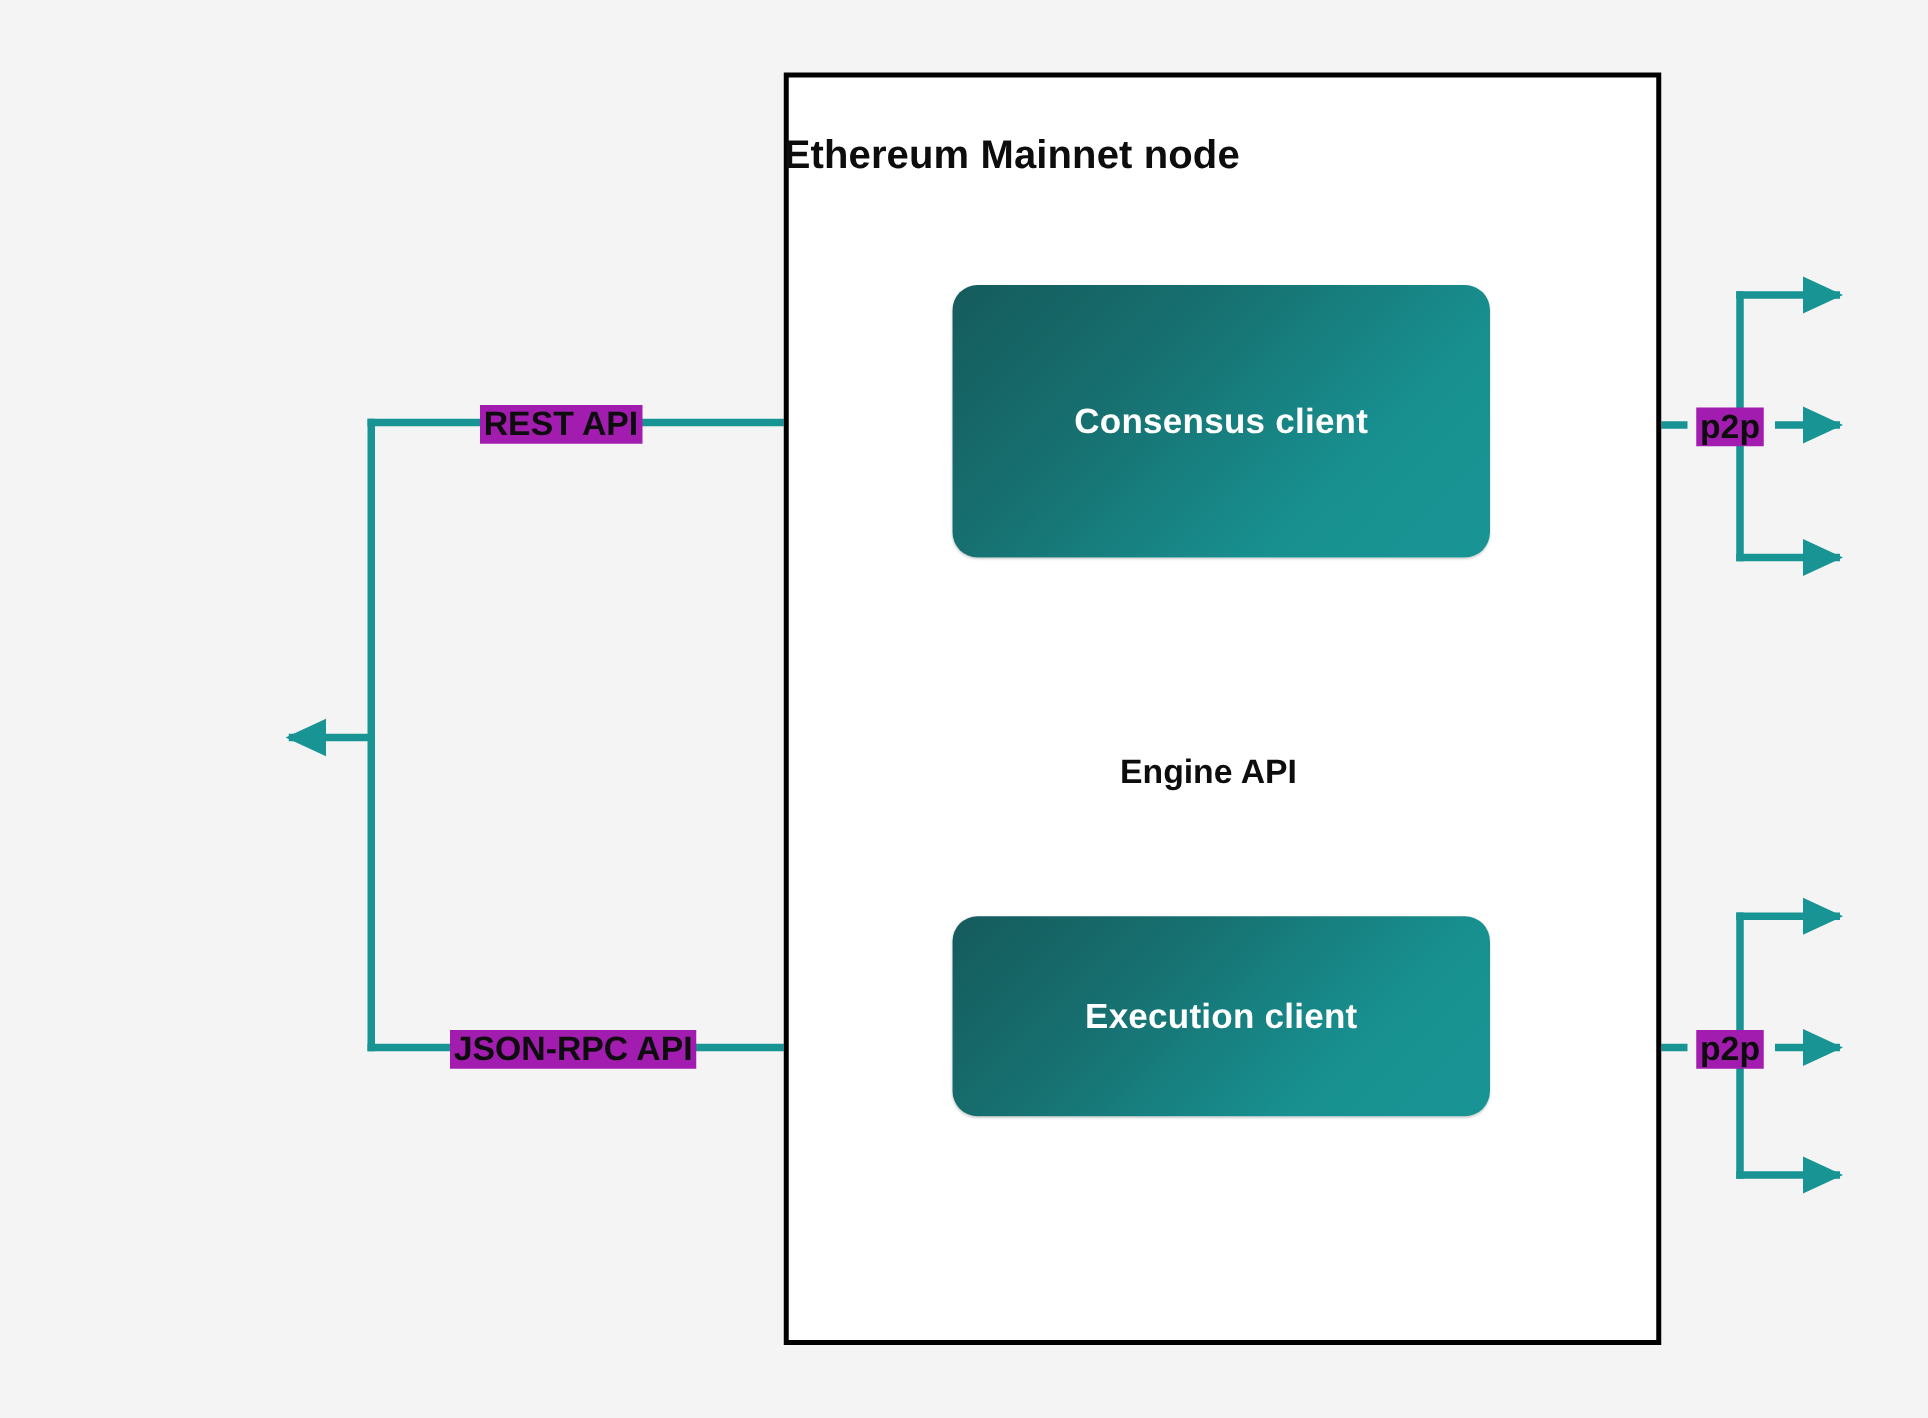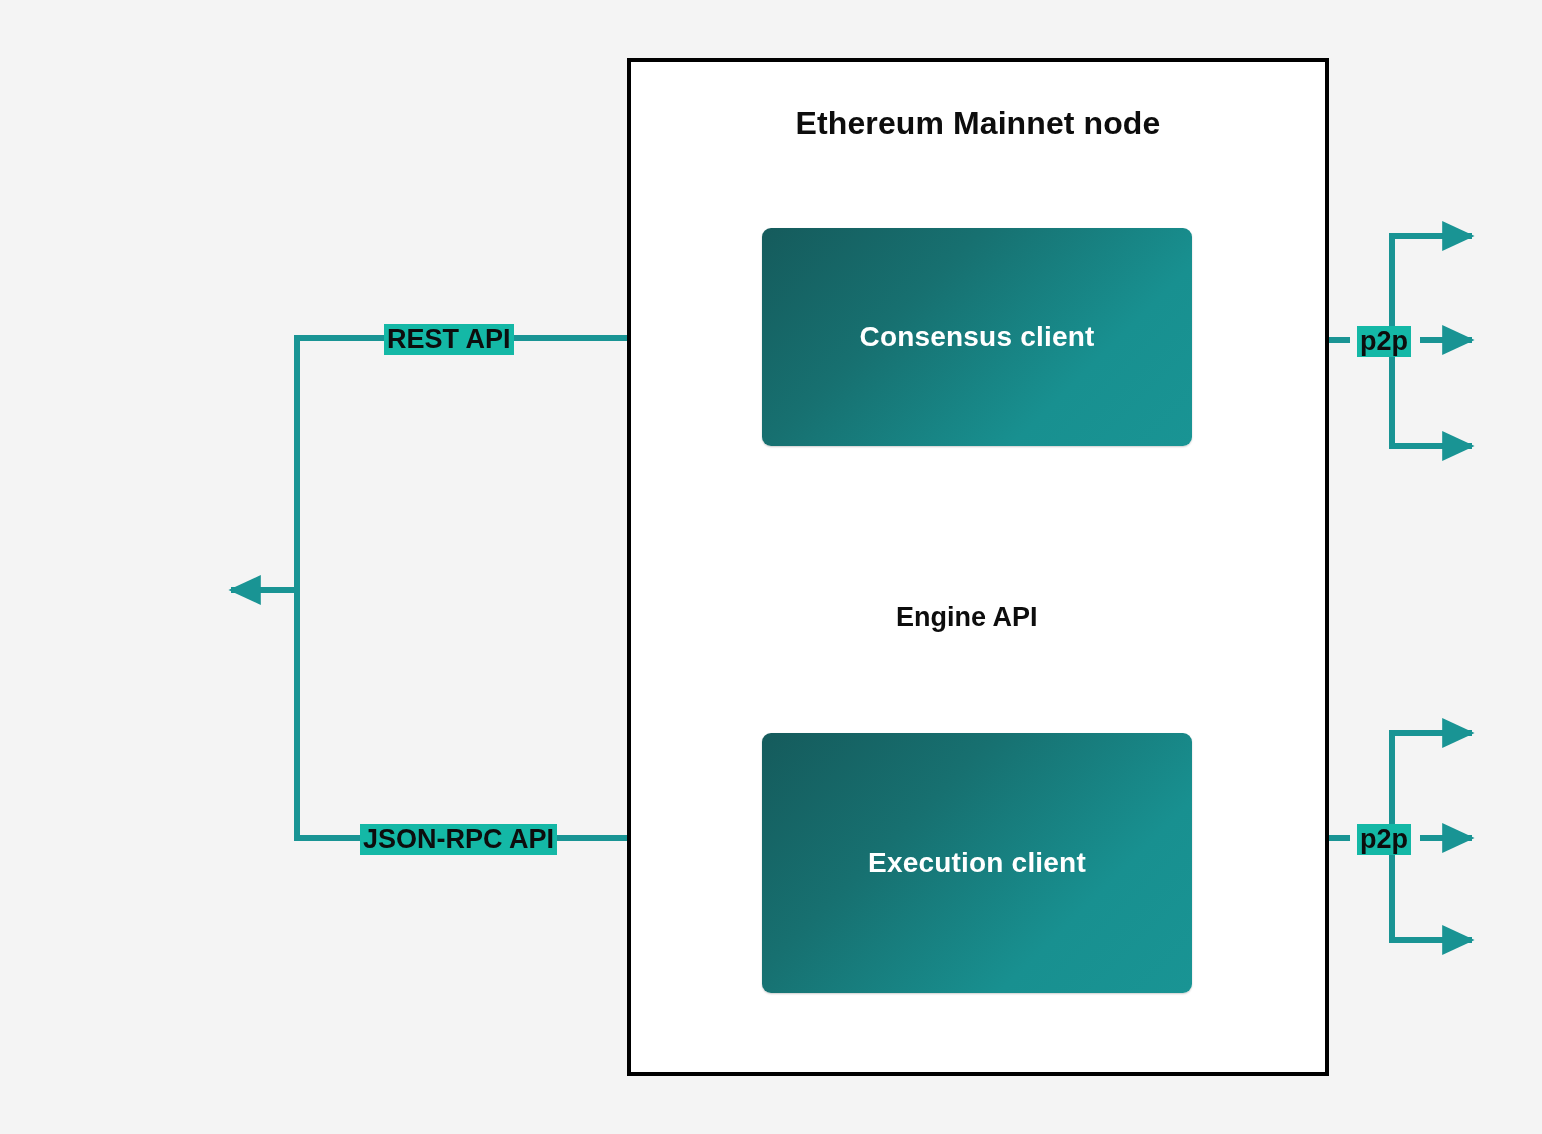--- a/index.html
+++ b/index.html
@@ -33,51 +33,51 @@
     height: 1018px;
     background: #ffffff;
     border: 4px solid #000000;
     box-sizing: border-box;
   }
   .node-title {
     position: absolute;
     left: 627px;
     top: 105px;
     width: 702px;
-    text-align: center;
+    text-align: left;
     font-size: 32px;
     font-weight: bold;
     color: #0d0d0d;
     letter-spacing: 0.1px;
   }
   
   .client-box {
     position: absolute;
-    border-radius: 9px;
+    border-radius: 20px;
     display: flex;
     align-items: center;
     justify-content: center;
     color: #ffffff;
     font-size: 28px;
     font-weight: bold;
     letter-spacing: 0.2px;
     background: linear-gradient(135deg, #155b5c 0%, #177070 34%, #189090 72%, #199494 100%);
     box-shadow: 0 1px 2px rgba(0,0,0,0.20);
   }
   #consensus-box {
     left: 762px;
     top: 228px;
     width: 430px;
     height: 218px;
   }
   #execution-box {
     left: 762px;
     top: 733px;
     width: 430px;
-    height: 260px;
+    height: 160px;
   }
   
   #user-box {
     position: absolute;
     left: 52px;
     top: 533px;
     width: 172px;
     height: 113px;
     border-radius: 9px;
     display: flex;
@@ -88,21 +88,21 @@
     font-weight: bold;
     background: linear-gradient(135deg, #2e2e2e 0%, #262626 40%, #1b1b1b 75%, #141414 100%);
     box-shadow: 0 1px 3px rgba(0,0,0,0.25);
   }
   
   .edge-label {
     position: absolute;
     font-size: 27px;
     font-weight: bold;
     color: #0d0d0d;
-    background: #14b8a6;
+    background: #a21caf;
     white-space: nowrap;
     line-height: 1;
     padding: 2px 3px;
   }
   #label-rest-api {
     left: 384px;
     top: 324px;
   }
   #label-jsonrpc-api {
     left: 344px;

